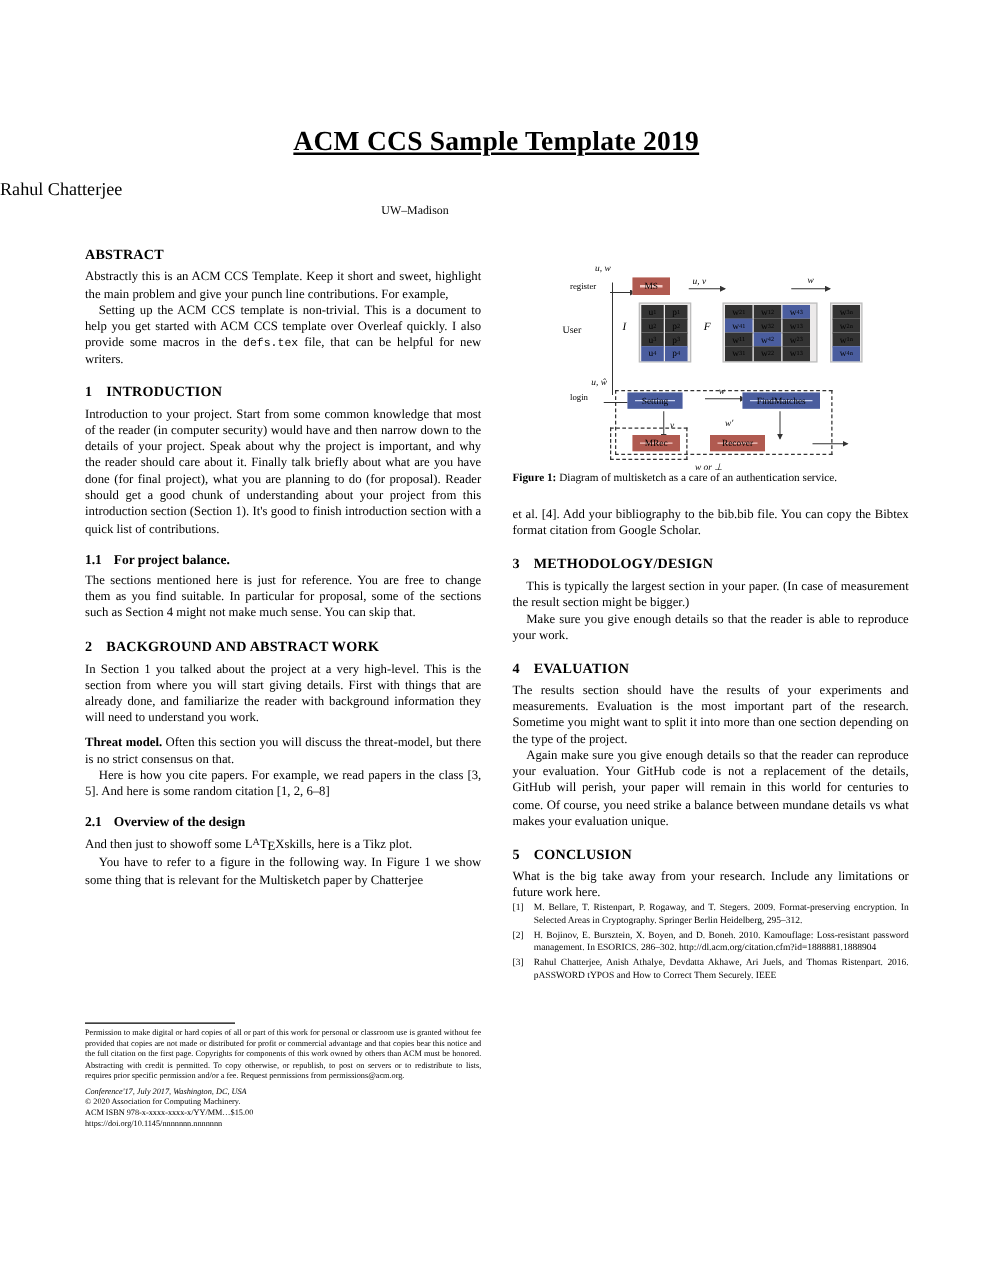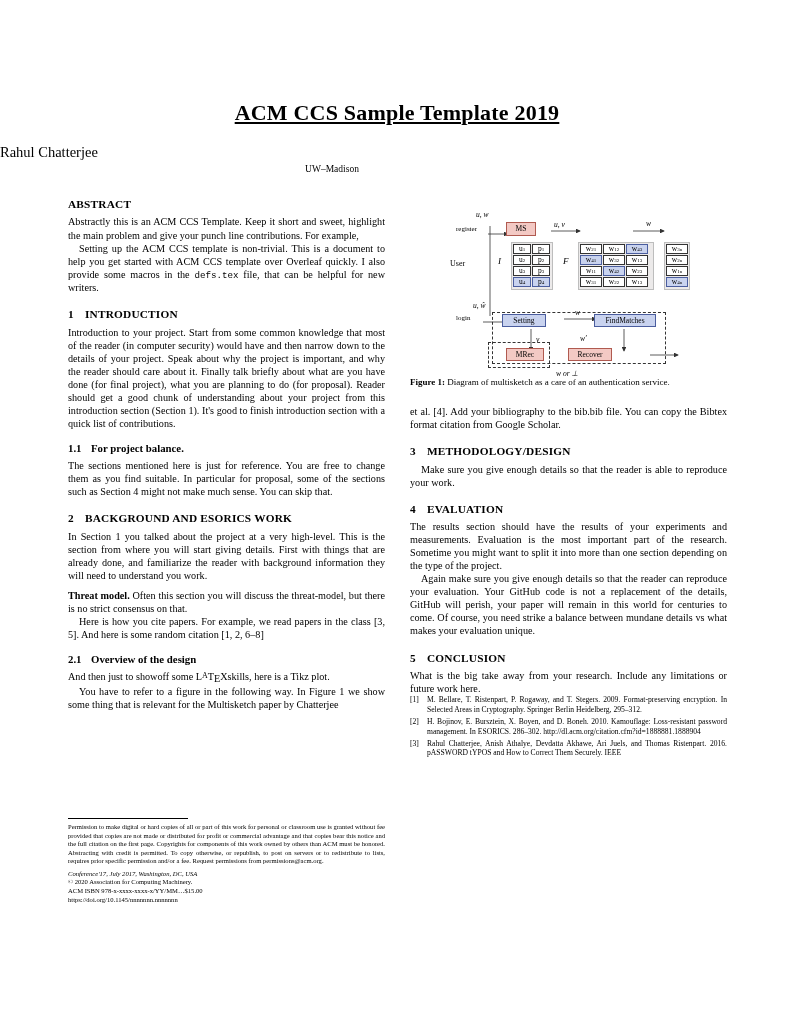--- a/index.html
+++ b/index.html
@@ -24,21 +24,21 @@
   .figwrap{position:absolute;left:428px;top:176px;width:320px;height:195px;margin-top:28px;}
   .figcap{position:absolute;left:410px;top:377px;width:320px;font-size:9px;line-height:1.25;text-align:left;}
   .figcap b{font-weight:bold;}
   .refs{font-size:7.6px;line-height:1.25;text-align:justify;}
   .ref{position:relative;padding-left:17px;margin-bottom:3px;}
   .ref .rn{position:absolute;left:0;top:0;}
   .reftitle{font-size:11.3px;font-weight:bold;margin:13px 0 4px 0;}
   .ital{font-style:italic;}
   
   .fig{position:relative;width:320px;height:195px;font-family:"Liberation Serif",serif;}
-  .box{position:absolute;border:1px solid #a16207;box-sizing:border-box;text-align:center;font-size:7.5px;line-height:1;display:flex;align-items:center;justify-content:center;}
+  .box{position:absolute;border:6px solid #a16207;box-sizing:border-box;text-align:center;font-size:7.5px;line-height:1;display:flex;align-items:center;justify-content:center;}
   .bRed{background:#f3c9c4;border-color:#b05a50;}
   .bBlue{background:#c9d3ef;border-color:#4a5d9e;}
   .bWhite{background:#fff;border-color:#333;}
   .lbl{position:absolute;font-size:7.5px;font-style:italic;}
   .lblU{position:absolute;font-size:7.5px;}
   .dashbox{position:absolute;border:1px dashed #333;box-sizing:border-box;}
   .gray{position:absolute;background:#eceaea;border:1px solid #bdbdbd;box-sizing:border-box;}
   svg.ov{position:absolute;left:0;top:0;width:320px;height:195px;overflow:visible;}
 </style>
 </head>
@@ -54,21 +54,21 @@
     <h2 class="sec">ABSTRACT</h2>
     <p class="first">Abstractly this is an ACM CCS Template. Keep it short and sweet, highlight the main problem and give your punch line contributions. For example,</p>
     <p><span>Setting up the ACM CCS template is non-trivial. This is a document to help you get started with ACM CCS template over Overleaf quickly. I also provide some macros in the </span><span class="mono">defs.tex</span><span> file, that can be helpful for new writers.</span></p>
 
     <h2 class="sec"><span class="num">1</span><span>INTRODUCTION</span></h2>
     <p class="first">Introduction to your project. Start from some common knowledge that most of the reader (in computer security) would have and then narrow down to the details of your project. Speak about why the project is important, and why the reader should care about it. Finally talk briefly about what are you have done (for final project), what you are planning to do (for proposal). Reader should get a good chunk of understanding about your project from this introduction section (Section 1). It's good to finish introduction section with a quick list of contributions.</p>
 
     <h3 class="sub"><span class="num">1.1</span><span>For project balance.</span></h3>
     <p class="first">The sections mentioned here is just for reference. You are free to change them as you find suitable. In particular for proposal, some of the sections such as Section 4 might not make much sense. You can skip that.</p>
 
-    <h2 class="sec"><span class="num">2</span><span>BACKGROUND AND ESORICS WORK</span></h2>
+    <h2 class="sec"><span class="num">2</span><span>BACKGROUND AND ABSTRACT WORK</span></h2>
     <p class="first">In Section 1 you talked about the project at a very high-level. This is the section from where you will start giving details. First with things that are already done, and familiarize the reader with background information they will need to understand you work.</p>
     <p class="first" style="margin-top:7px"><span class="runin">Threat model.</span><span> Often this section you will discuss the threat-model, but there is no strict consensus on that.</span></p>
     <p>Here is how you cite papers. For example, we read papers in the class [3, 5]. And here is some random citation [1, 2, 6–8]</p>
 
     <h3 class="sub"><span class="num">2.1</span><span>Overview of the design</span></h3>
     <p class="first"><span>And then just to showoff some L</span><span style="font-size:8px;vertical-align:0.28em;">A</span><span>T</span><span style="vertical-align:-0.2em;">E</span><span>Xskills, here is a Tikz plot.</span></p>
     <p>You have to refer to a figure in the following way. In Figure 1 we show some thing that is relevant for the Multisketch paper by Chatterjee</p>
   </div>
 
   <div class="footrule"></div>
@@ -162,20 +162,21 @@
       <div class="dashbox" style="left:60px;top:138px;width:62px;height:26px;"></div>
     </div>
   </div>
 
   <div class="figcap"><b>Figure 1:</b><span> Diagram of multisketch as a care of an authentication service.</span></div>
 
   <div class="col colR" style="top:405px;">
     <p class="first">et al. [4]. Add your bibliography to the bib.bib file. You can copy the Bibtex format citation from Google Scholar.</p>
 
     <h2 class="sec"><span class="num">3</span><span>METHODOLOGY/DESIGN</span></h2>
+    <p>This is typically the largest section in your paper. (In case of measurement the result section might be bigger.)</p>
     <p>Make sure you give enough details so that the reader is able to reproduce your work.</p>
 
     <h2 class="sec"><span class="num">4</span><span>EVALUATION</span></h2>
     <p class="first">The results section should have the results of your experiments and measurements. Evaluation is the most important part of the research. Sometime you might want to split it into more than one section depending on the type of the project.</p>
     <p>Again make sure you give enough details so that the reader can reproduce your evaluation. Your GitHub code is not a replacement of the details, GitHub will perish, your paper will remain in this world for centuries to come. Of course, you need strike a balance between mundane details vs what makes your evaluation unique.</p>
 
     <h2 class="sec"><span class="num">5</span><span>CONCLUSION</span></h2>
     <p class="first">What is the big take away from your research. Include any limitations or future work here.</p>
 
     <div class="refs">

